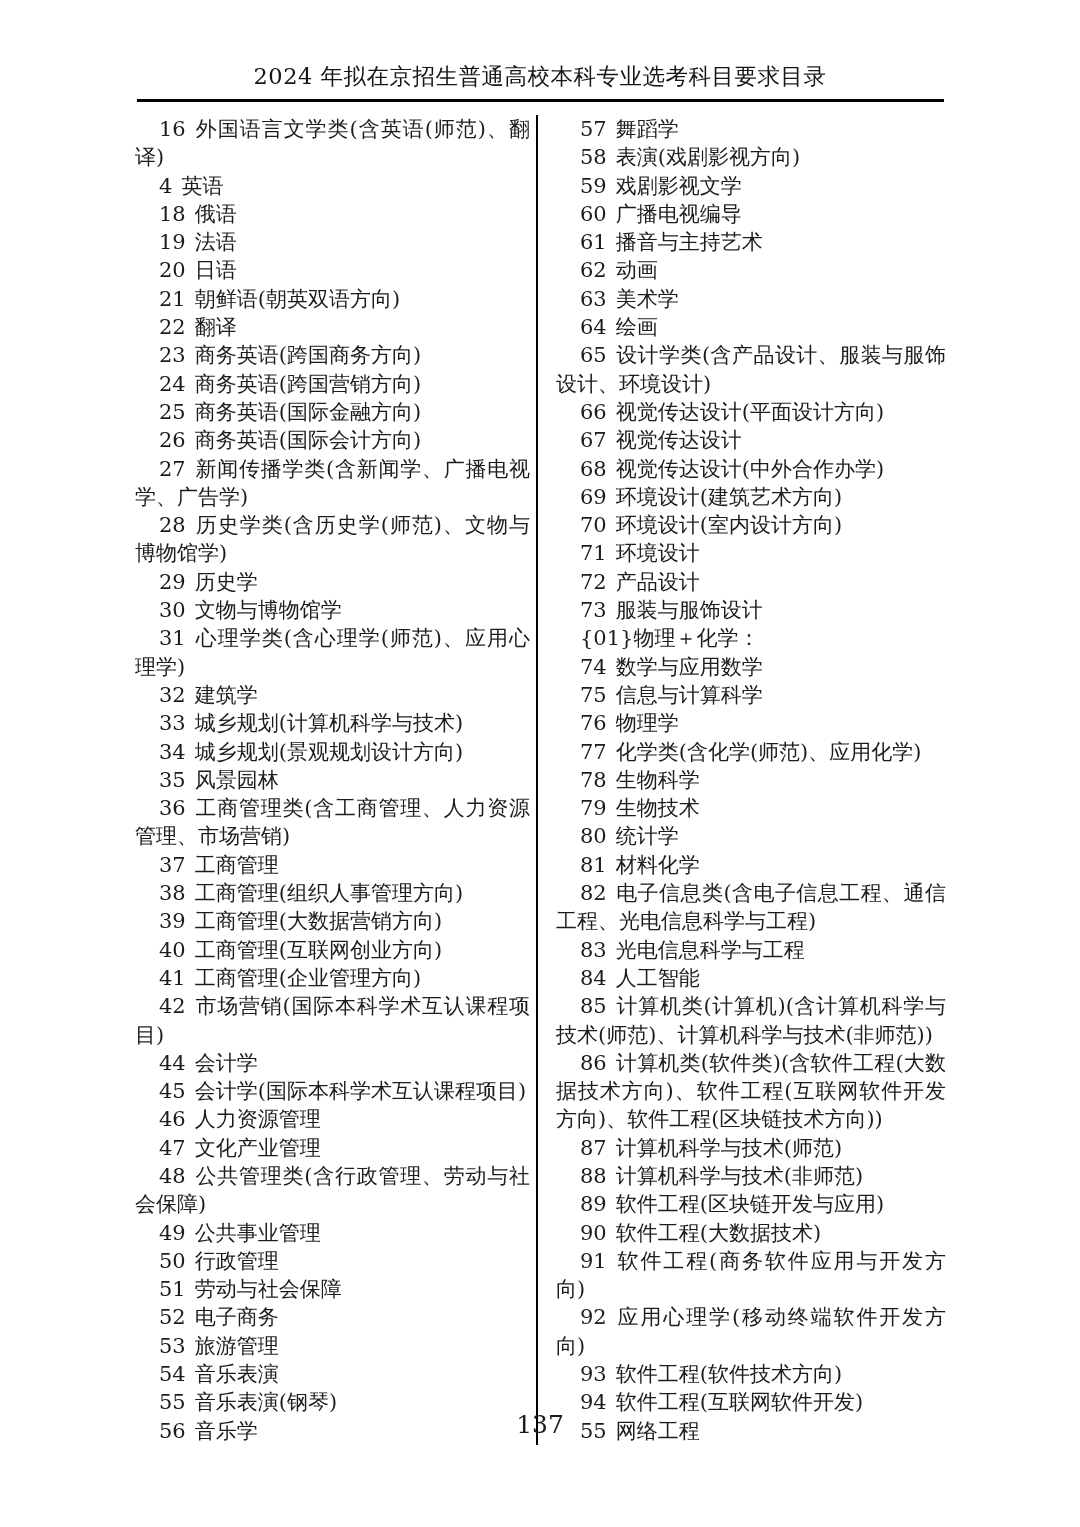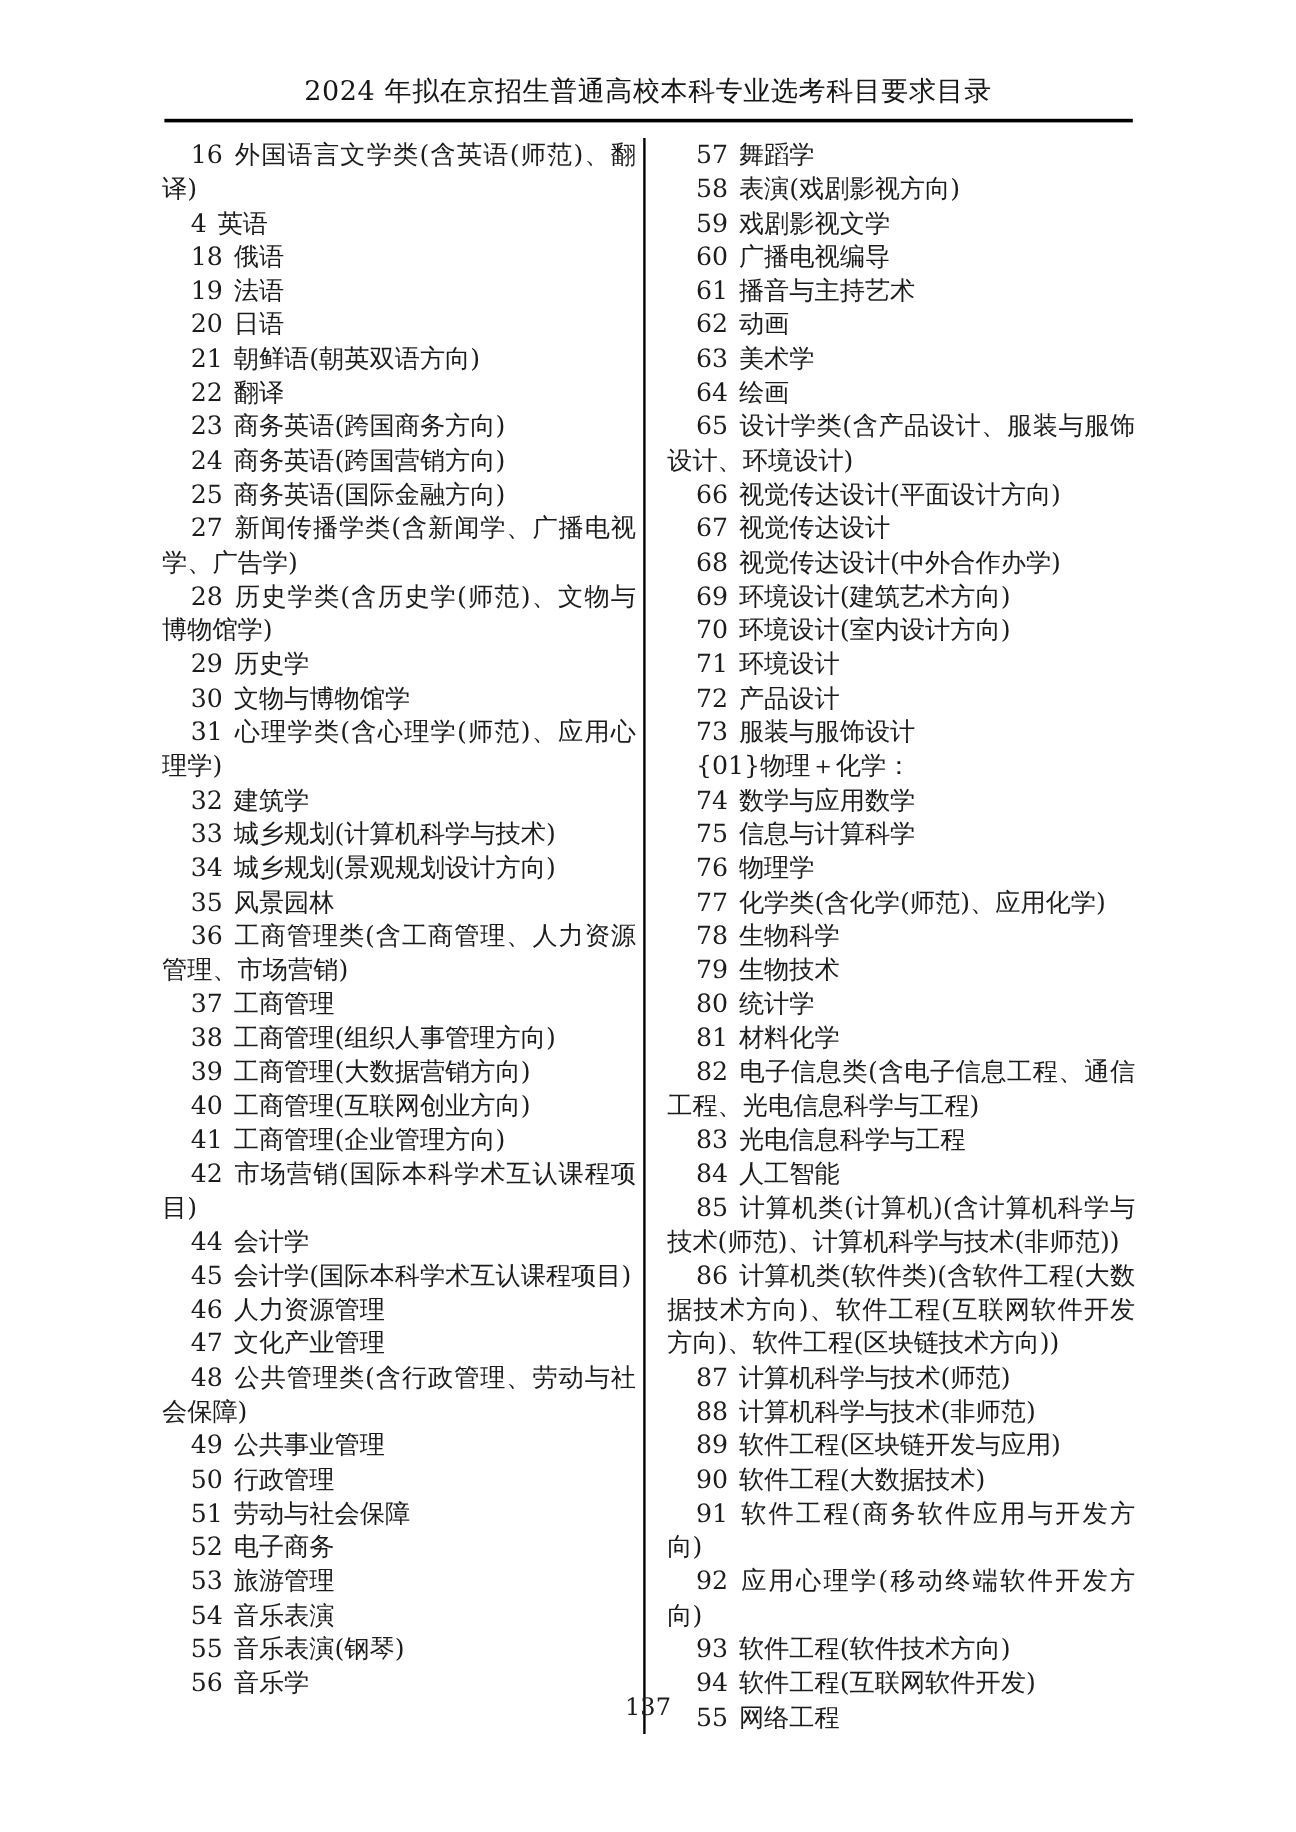--- a/index.html
+++ b/index.html
@@ -73,21 +73,21 @@
     text-align: left;
   }
   .doc-footer {
     position: absolute;
     top: 1410px;
     left: 0;
     width: 100%;
     text-align: center;
   }
   .page-number {
-    font-size: 20px;
+    font-size: 25px;
     color: #1c1c1c;
   }
 </style>
 </head>
 <body>
 
 <div class="page">
 
   <div class="doc-header">
     <h1 class="doc-title">2024 年拟在京招生普通高校本科专业选考科目要求目录</h1>
@@ -99,20 +99,21 @@
         <p class="entry"><span class="num">16</span><span class="txt">外国语言文学类(含英语(师范)、翻译)</span></p>
         <p class="entry"><span class="num">4</span><span class="txt">英语</span></p>
         <p class="entry"><span class="num">18</span><span class="txt">俄语</span></p>
         <p class="entry"><span class="num">19</span><span class="txt">法语</span></p>
         <p class="entry"><span class="num">20</span><span class="txt">日语</span></p>
         <p class="entry"><span class="num">21</span><span class="txt">朝鲜语(朝英双语方向)</span></p>
         <p class="entry"><span class="num">22</span><span class="txt">翻译</span></p>
         <p class="entry"><span class="num">23</span><span class="txt">商务英语(跨国商务方向)</span></p>
         <p class="entry"><span class="num">24</span><span class="txt">商务英语(跨国营销方向)</span></p>
         <p class="entry"><span class="num">25</span><span class="txt">商务英语(国际金融方向)</span></p>
+        <p class="entry"><span class="num">26</span><span class="txt">商务英语(国际会计方向)</span></p>
         <p class="entry"><span class="num">27</span><span class="txt">新闻传播学类(含新闻学、广播电视学、广告学)</span></p>
         <p class="entry"><span class="num">28</span><span class="txt">历史学类(含历史学(师范)、文物与博物馆学)</span></p>
         <p class="entry"><span class="num">29</span><span class="txt">历史学</span></p>
         <p class="entry"><span class="num">30</span><span class="txt">文物与博物馆学</span></p>
         <p class="entry"><span class="num">31</span><span class="txt">心理学类(含心理学(师范)、应用心理学)</span></p>
         <p class="entry"><span class="num">32</span><span class="txt">建筑学</span></p>
         <p class="entry"><span class="num">33</span><span class="txt">城乡规划(计算机科学与技术)</span></p>
         <p class="entry"><span class="num">34</span><span class="txt">城乡规划(景观规划设计方向)</span></p>
         <p class="entry"><span class="num">35</span><span class="txt">风景园林</span></p>
         <p class="entry"><span class="num">36</span><span class="txt">工商管理类(含工商管理、人力资源管理、市场营销)</span></p>

